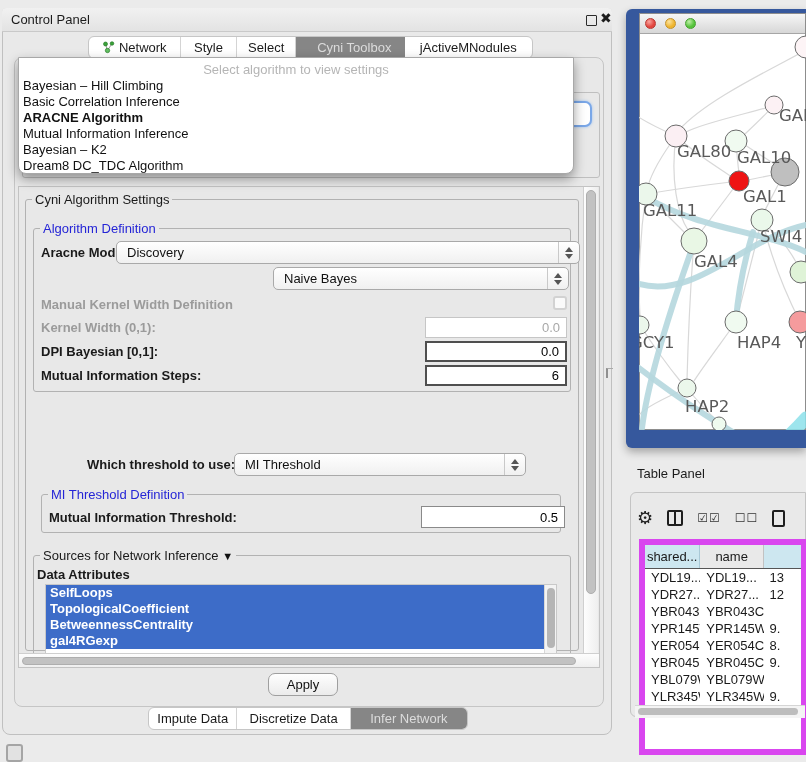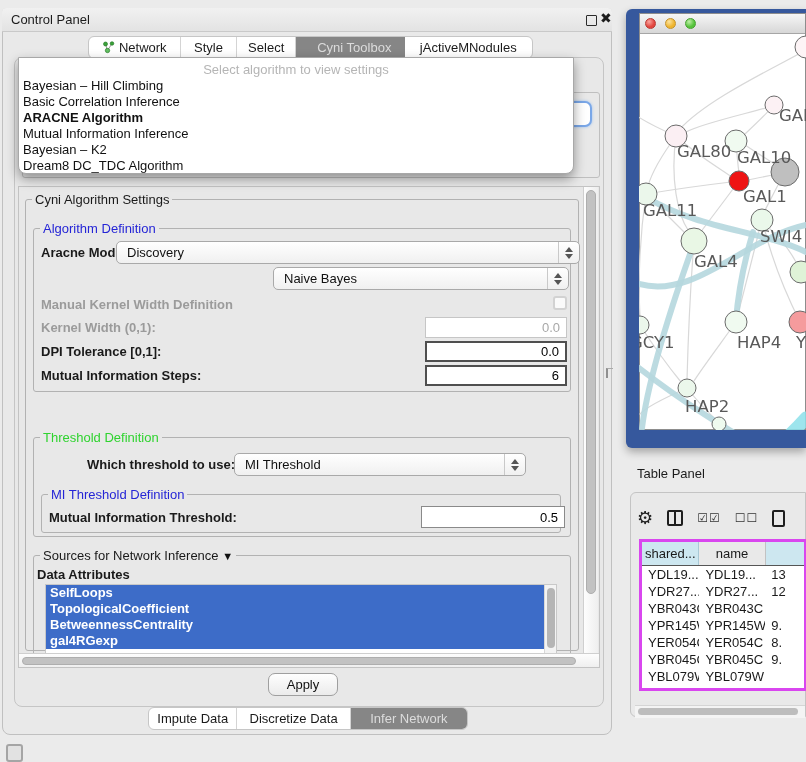--- a/index.html
+++ b/index.html
@@ -70,21 +70,21 @@
   .netsvg text{font-family:"DejaVu Sans","Liberation Sans",sans-serif;font-size:16.5px;fill:#595959;}
   
   .tp-label{left:637px;top:466px;font-size:13px;color:#1c1c1c;}
   .tpanel{left:630px;top:492px;width:176px;height:225px;background:#e9e9e9;border:1px solid #c4c4c4;border-radius:6px 0 0 6px;box-sizing:border-box;}
   .tp-toolbar{position:absolute;left:6px;top:8px;width:168px;height:34px;display:flex;align-items:center;gap:14px;}
   .gear-ic{font-size:18px;color:#222;line-height:18px;cursor:pointer;}
   .colsplit-ic{width:16px;height:16px;border:2px solid #1e1e1e;border-radius:2px;box-sizing:border-box;position:relative;cursor:pointer;}
   .colsplit-ic:after{content:"";position:absolute;left:5px;top:0;width:2px;height:100%;background:#1e1e1e;}
   .cbpair{font-size:12px;color:#333;letter-spacing:1px;cursor:pointer;}
   .doc-ic{width:13px;height:17px;border:2px solid #1e1e1e;border-radius:2px;box-sizing:border-box;cursor:pointer;}
-  .tp-table{position:absolute;left:8px;top:46px;width:168px;height:152px;background:#ffffff;border:3px solid #d946ef;box-sizing:border-box;overflow:hidden;}
+  .tp-table{position:absolute;left:8px;top:46px;width:168px;height:216px;background:#ffffff;border:6px solid #d946ef;box-sizing:border-box;overflow:hidden;}
   .thead{display:flex;height:24px;border-bottom:1.5px solid #555;box-sizing:border-box;}
   .th{font-size:13px;display:flex;align-items:center;justify-content:center;box-sizing:border-box;cursor:pointer;}
   .th.c1{width:67px;background:#cde7f0;border-right:1px solid #a9c9d6;}
   .th.c2{width:77px;background:#e9e9e9;border-right:1px solid #c2c2c2;}
   .th.c3{width:45px;background:#cde7f0;}
   .trow{display:flex;height:17px;line-height:17px;font-size:13px;cursor:pointer;}
   .td{box-sizing:border-box;padding-left:6px;white-space:nowrap;overflow:hidden;}
   .td.c1{width:67px;} .td.c2{width:77px;} .td.c3{width:45px;}
   .tp-hscroll{position:absolute;left:4px;top:212px;width:170px;height:12px;background:#f4f4f4;border-top:1px solid #d5d5d5;}
   .tp-hthumb{position:absolute;left:3px;top:2px;width:160px;height:7px;background:#bdbdbd;border-radius:4px;}
@@ -163,34 +163,31 @@
     </div>
 
     <span class="rowlab dis" style="left:22px;top:110px;">Manual Kernel Width Definition</span>
     <span class="cb" style="left:534px;top:109px;"></span>
 
     <span class="rowlab dis" style="left:22px;top:133px;">Kernel Width (0,1):</span>
     <div class="field dis" style="left:406px;top:130px;width:142px;height:21px;">
         <span>0.0</span>
       </div>
 
-    <span class="rowlab" style="left:22px;top:157px;">DPI Tolerance [0,1]:</span>
+    <span class="rowlab" style="left:22px;top:157px;">DPI Bayesian [0,1]:</span>
     <div class="field dark" style="left:406px;top:154px;width:142px;height:21px;">
         <span>0.0</span>
       </div>
 
     <span class="rowlab" style="left:22px;top:181px;">Mutual Information Steps:</span>
     <div class="field dark" style="left:406px;top:178px;width:142px;height:21px;">
         <span>6</span>
       </div>
 
 
-    <div class="group" style="left:14px;top:250px;width:538px;height:100px;">
-      <span class="gtitle green" style="left:6px;top:-8px;">Threshold Definition</span>
-    </div>
 
     <span class="rowlab" style="left:68px;top:270px;">Which threshold to use:</span>
     <div class="combo" style="left:215px;top:266px;width:292px;">
       <span class="val">MI Threshold</span>
       <span class="arrows">
           <span class="tri-up"></span>
           <span class="tri-dn"></span>
         </span>
     </div>
 

